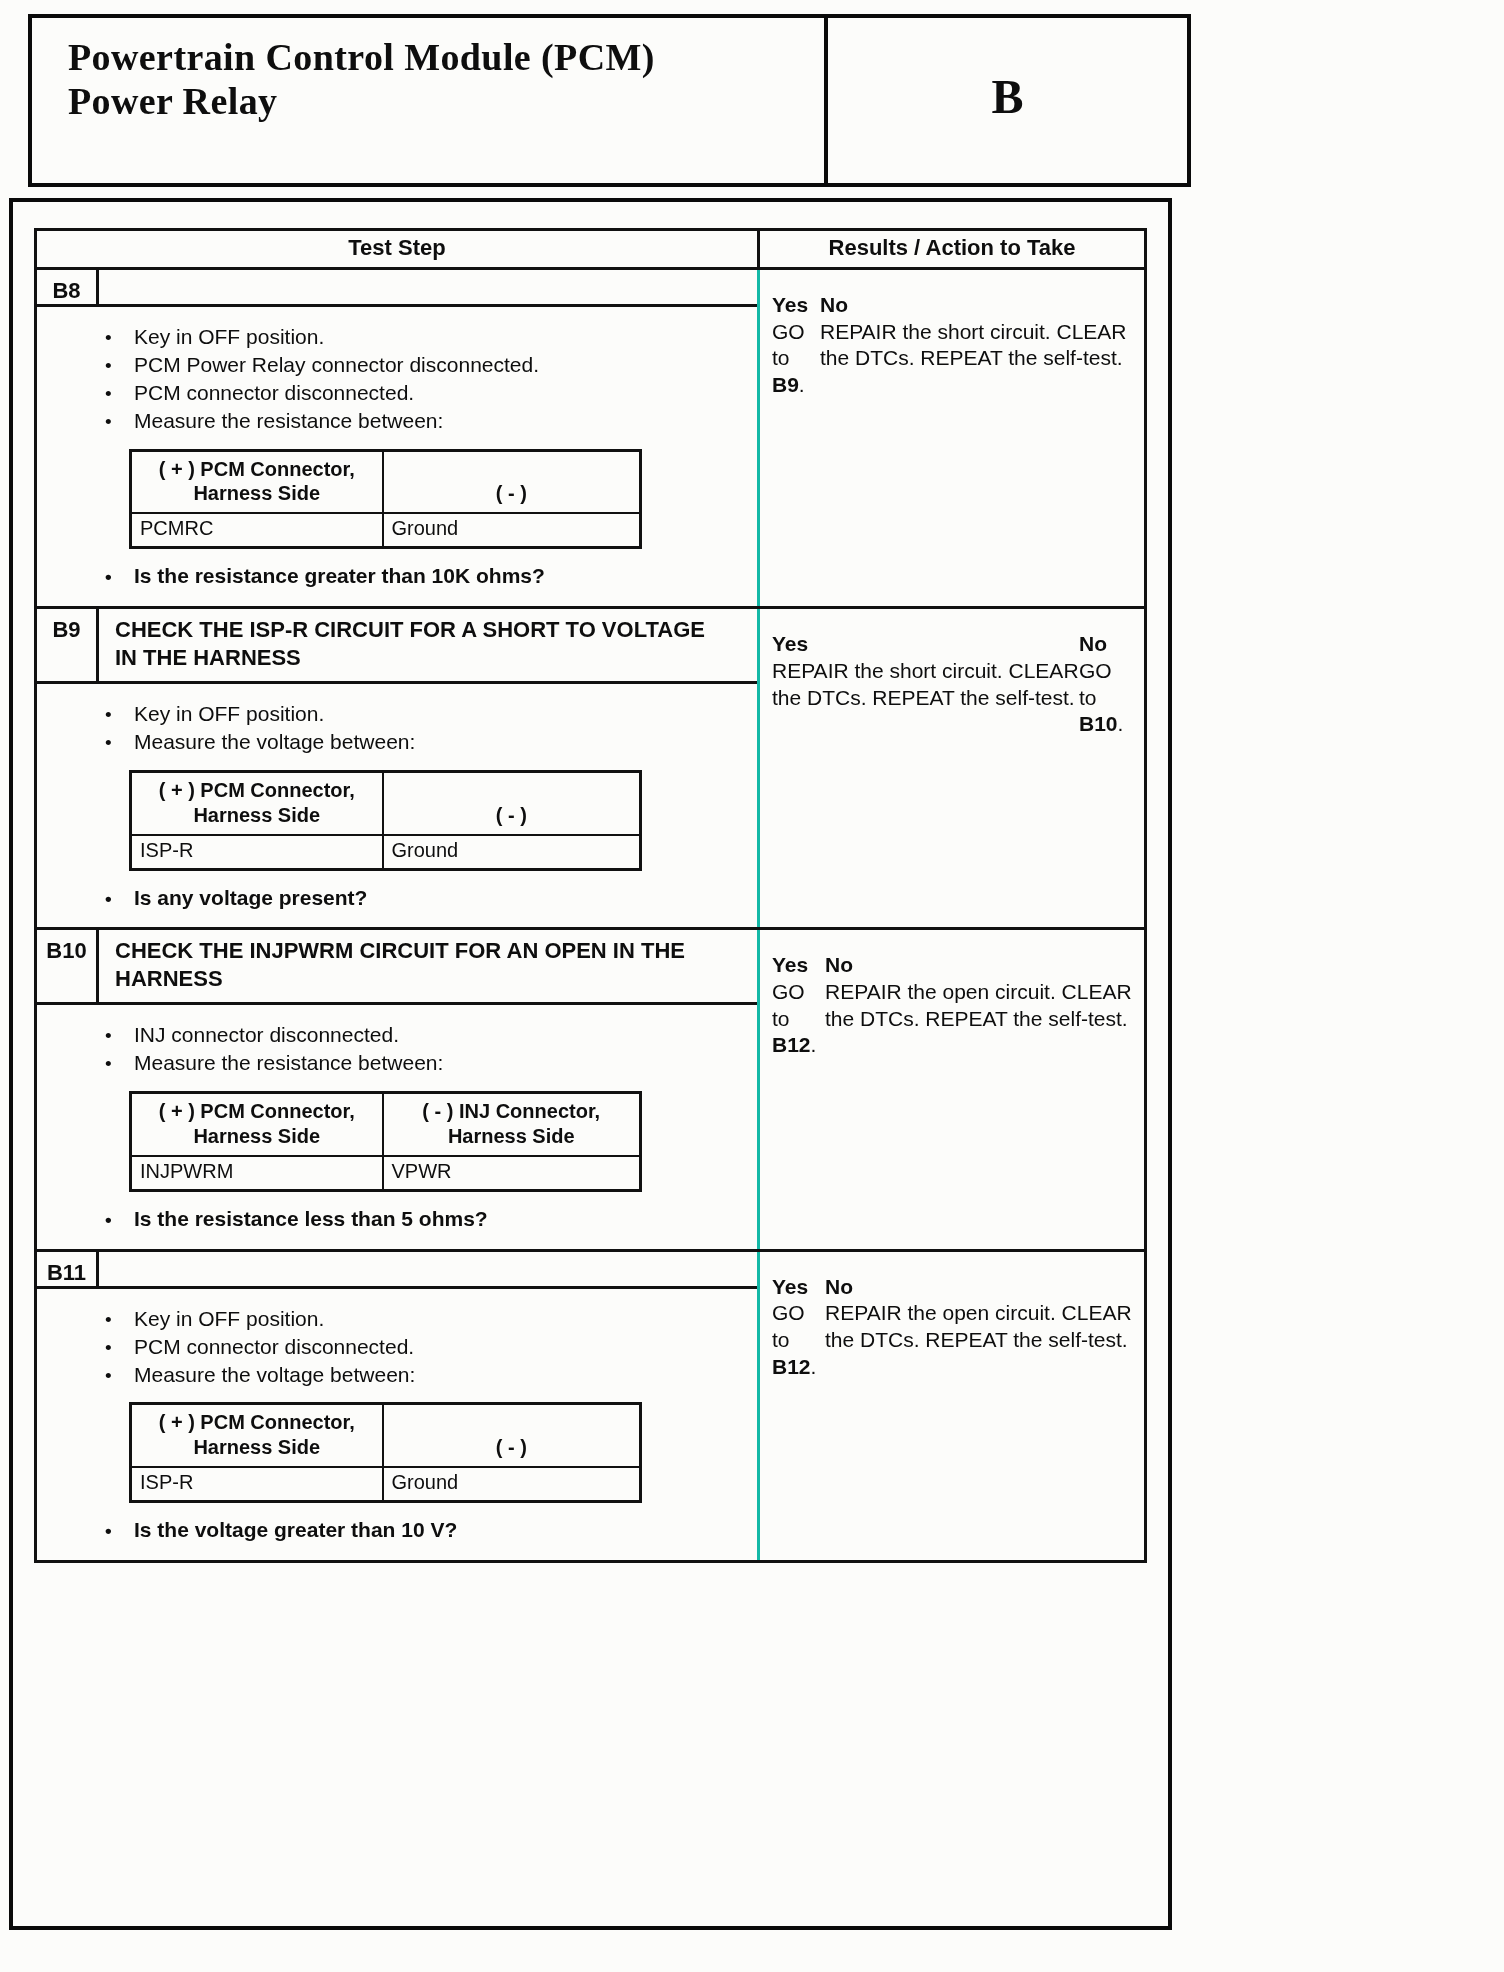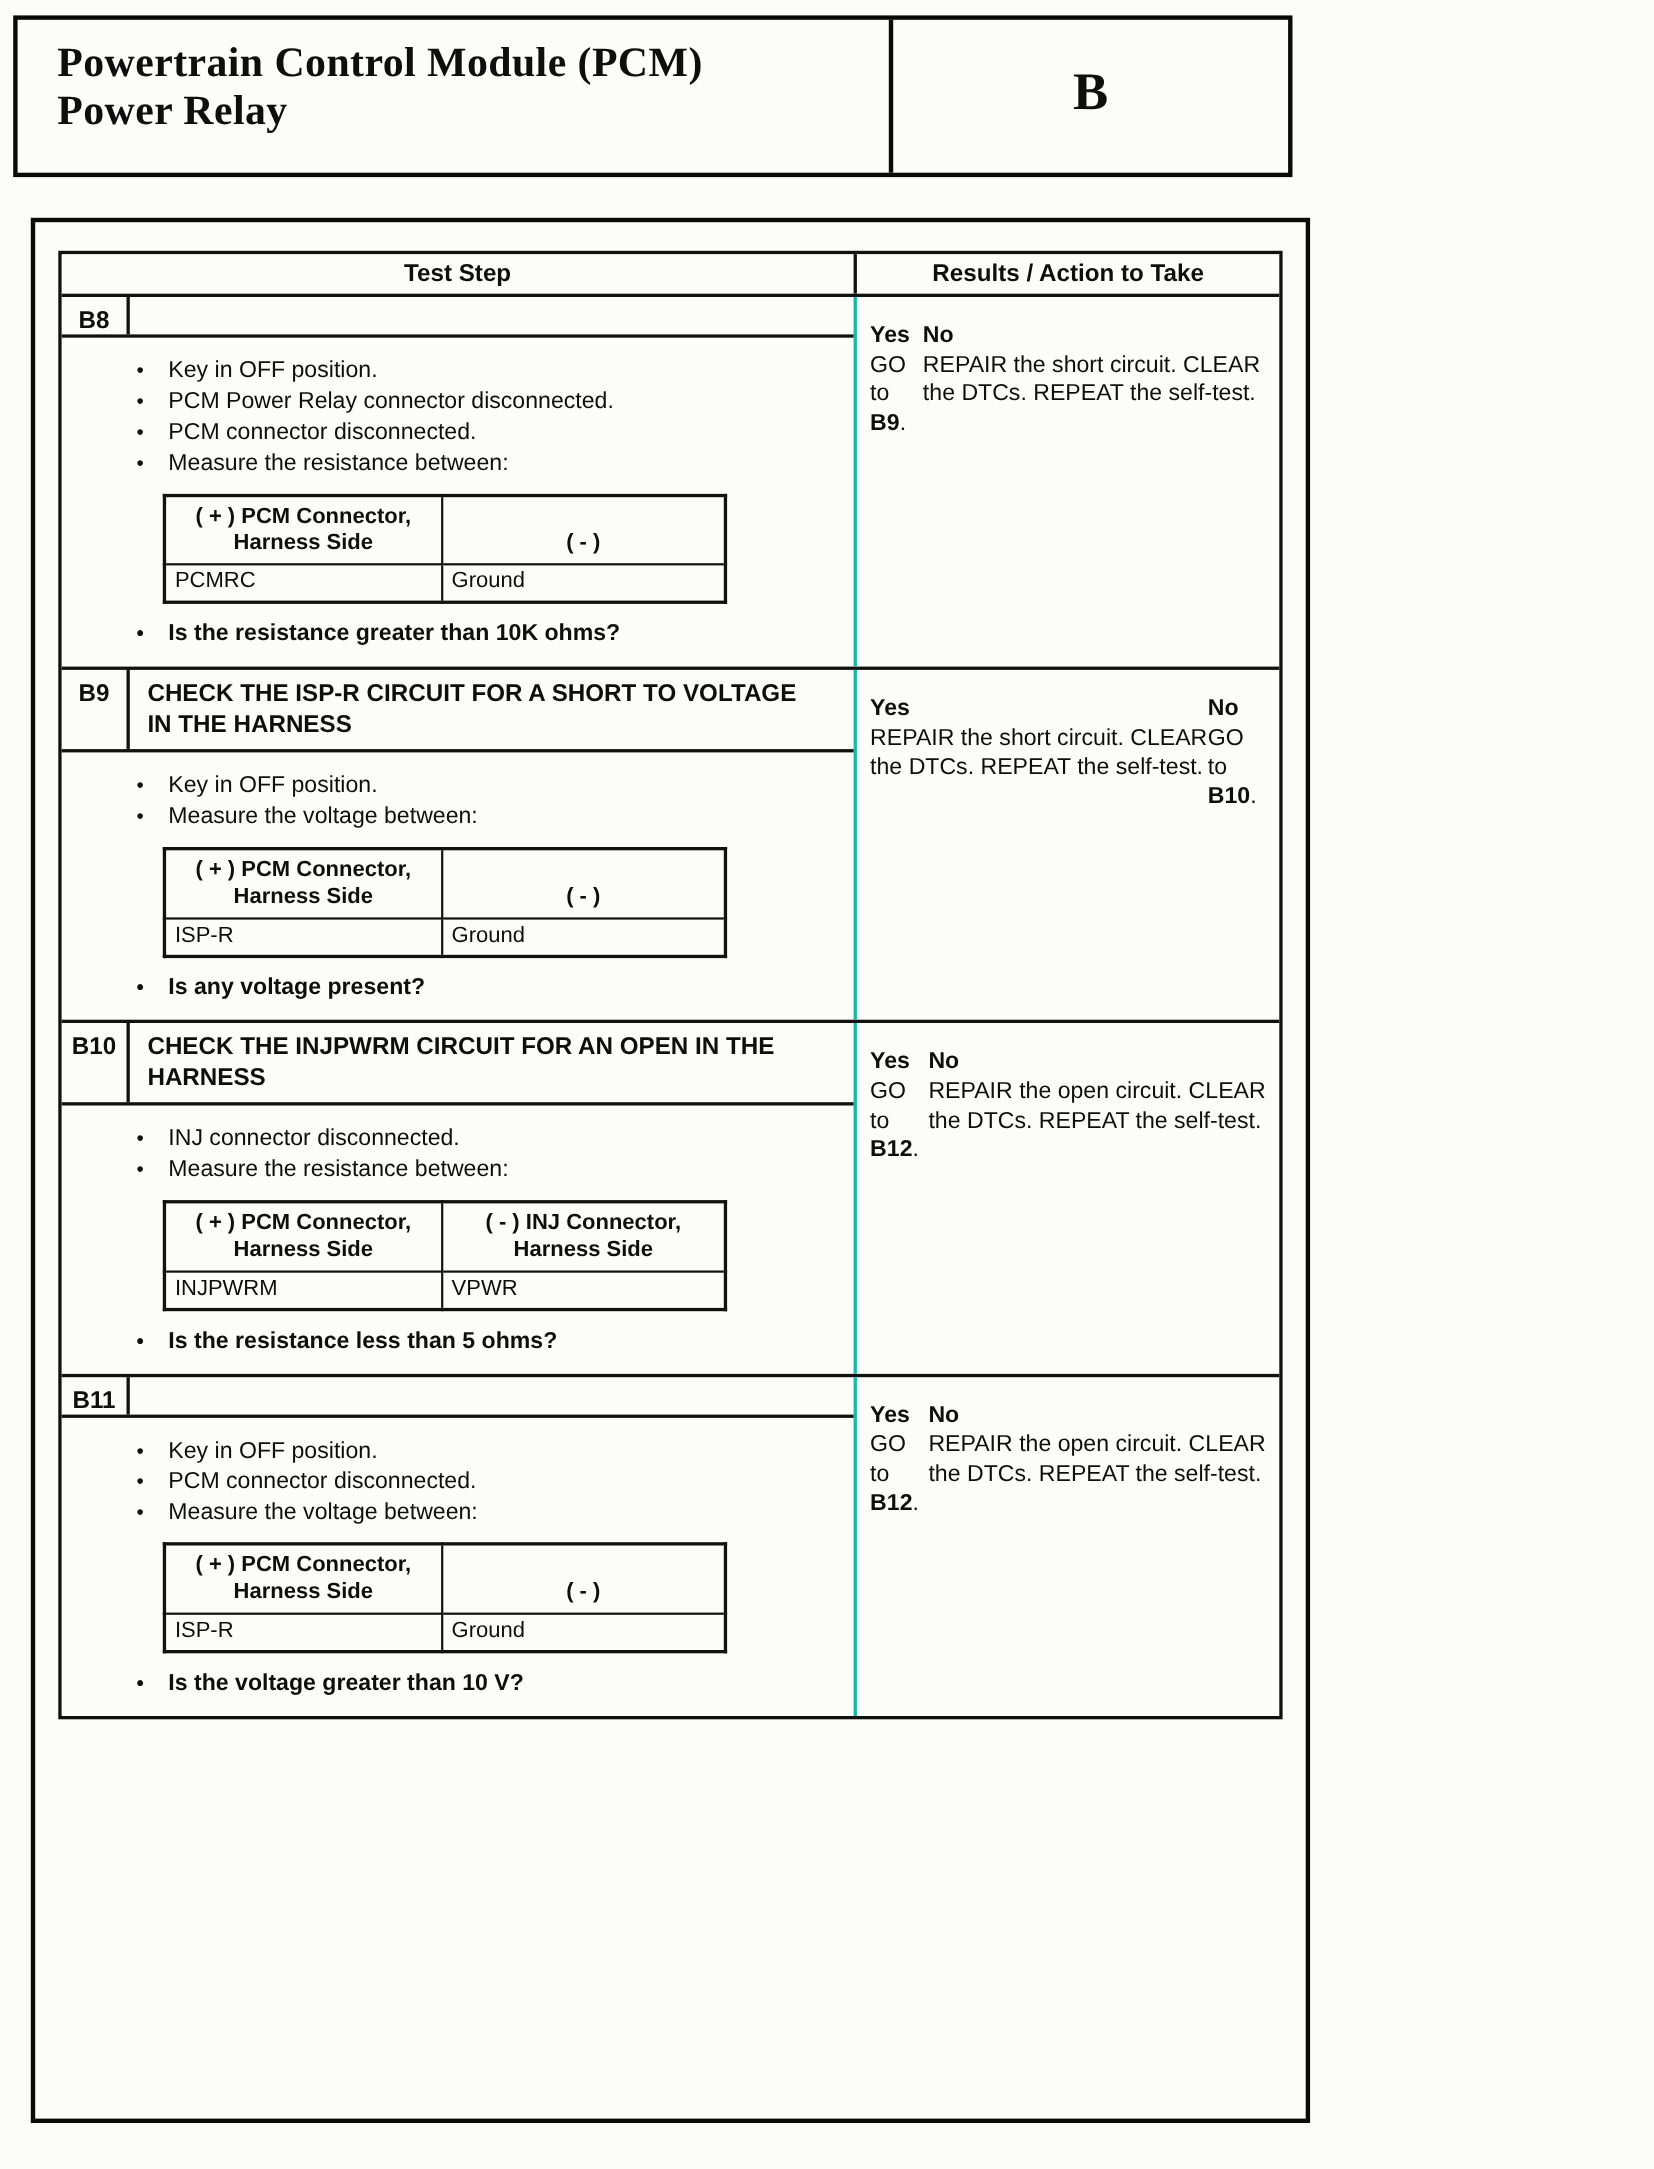--- a/index.html
+++ b/index.html
@@ -11,22 +11,22 @@
     background: #fcfcfa;
     color: #0e0e0e;
     font-family: "Liberation Sans", sans-serif;
     margin: 0 auto;
     overflow: hidden;
   }
 
   
   .header-box {
     position: absolute;
-    left: 12px; top: 14px;
-    width: 1163px; height: 147px;
+    left: 28px; top: 14px;
+    width: 1163px; height: 173px;
     border: 4px solid #0a0a0a;
     display: flex;
     gap: 16px;
   }
   .header-title {
     flex: 1;
     padding: 17px 10px 0 36px;
     font-family: "Liberation Serif", serif;
     font-weight: 700;
     font-size: 38px;
@@ -39,21 +39,21 @@
     display: flex; align-items: center; justify-content: center;
     font-family: "Liberation Serif", serif;
     font-weight: 700;
     font-size: 48px;
     padding-bottom: 8px;
   }
 
   
   .main-box {
     position: absolute;
-    left: 28px; top: 198px;
+    left: 9px; top: 198px;
     width: 1163px; height: 1732px;
     border: 4px solid #0a0a0a;
     padding: 26px 21px 0 21px;
   }
 
   
   .ptable { border: 3px solid #111; width: 100%; }
   .phead { display: grid; grid-template-columns: 723px 1fr; }
   .phead .col {
     font-weight: 700; font-size: 22px;

